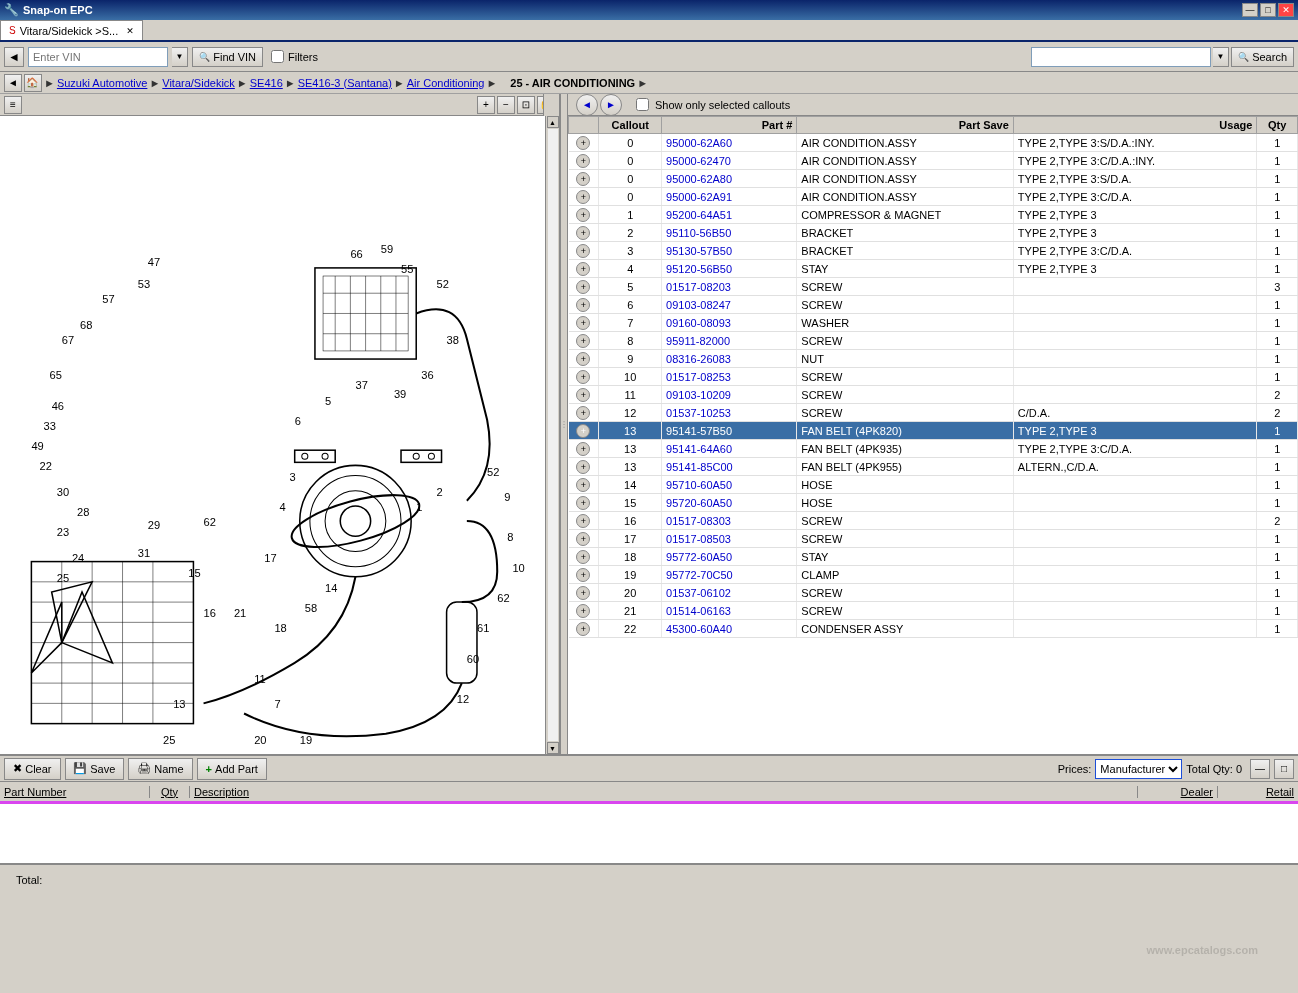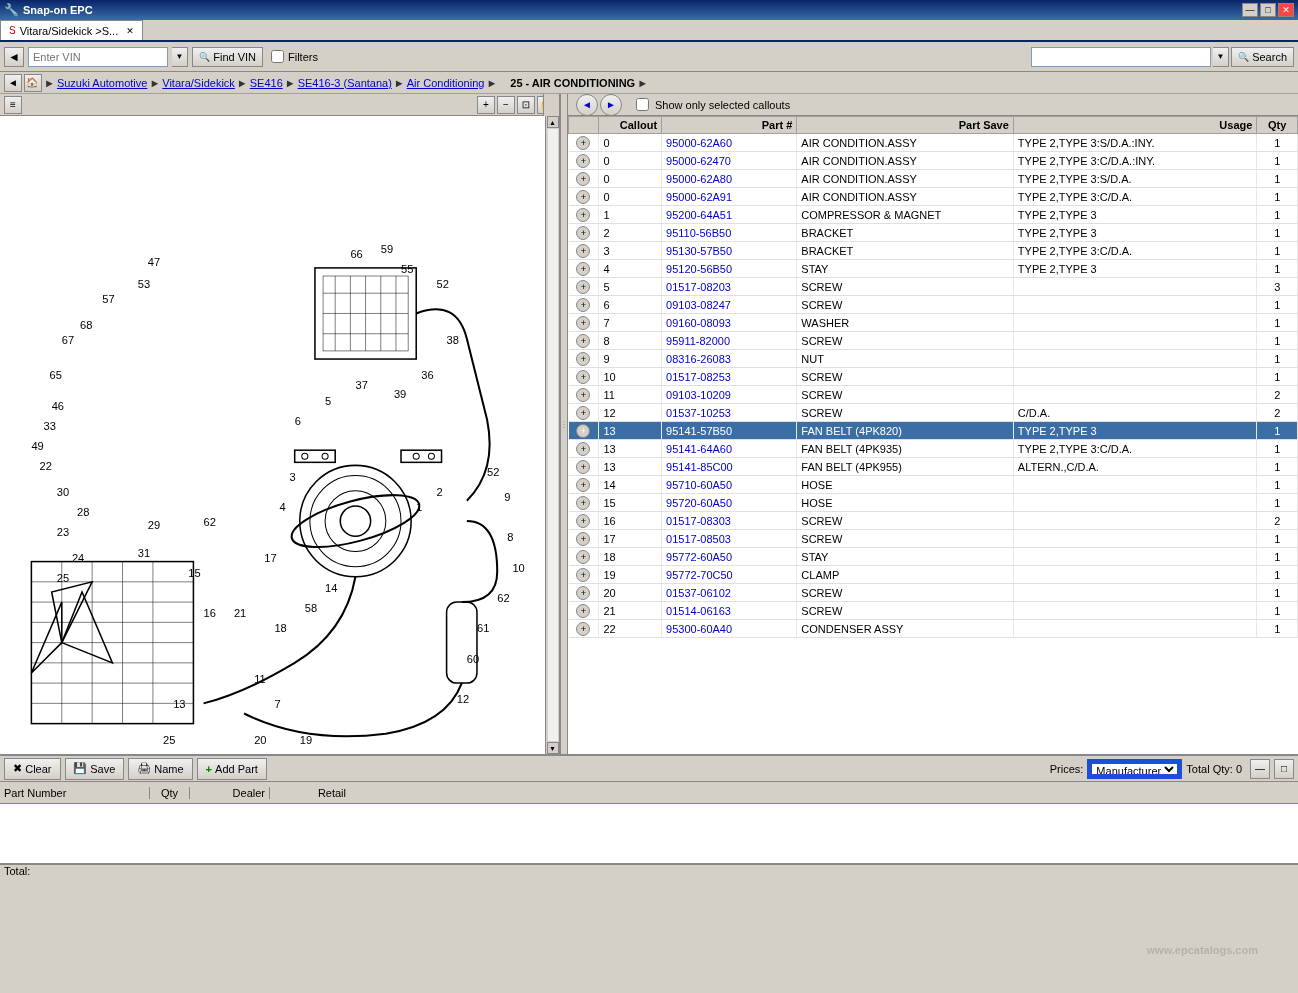--- a/index.html
+++ b/index.html
@@ -195,21 +195,21 @@
     .part-link { color: #0000cc; cursor: pointer; }
     .add-icon {
       width: 14px; height: 14px;
       border-radius: 50%;
       border: 1px solid #888;
       background: #d4d0c8;
       display: inline-flex; align-items: center; justify-content: center;
       font-size: 9px;
       cursor: pointer;
     }
-    .col-callout { width: 45px; }
+    .col-callout { width: 45px; text-align: center; }
     .col-part { width: 100px; }
     .col-name { width: 160px; }
     .col-usage { width: 180px; }
     .col-qty { width: 30px; text-align: center; }
     .col-btn { width: 20px; text-align: center; }
 
     
     #action-bar {
       height: 28px;
       background: #d4d0c8;
@@ -229,21 +229,21 @@
       display: flex; align-items: center; gap: 3px;
     }
     .prices-section {
       margin-left: auto;
       display: flex;
       align-items: center;
       gap: 4px;
     }
     .prices-select {
       height: 20px;
-      border: 5px solid #1d4ed8;
+      border: 1px solid #1d4ed8;
       background: white;
     }
     .win-btn {
       width: 20px; height: 20px;
       border: 1px solid #888;
       background: linear-gradient(to bottom, #f0f0f0, #d4d0c8);
       display: flex; align-items: center; justify-content: center;
       cursor: pointer;
       font-size: 10px;
     }
@@ -268,22 +268,22 @@
       background: white;
       border-bottom: 1px solid #888;
       overflow-y: auto;
     }
 
     
     #total-bar {
       height: 22px;
       background: #d4d0c8;
       display: flex;
-      align-items: flex-start;
-      padding: 0 4px;
+      align-items: flex-end;
+      padding: 0 16px;
       border-top: 1px solid #888;
     }
 
     
     #watermark {
       position: absolute;
       bottom: 30px;
       right: 40px;
       font-size: 36px;
       color: rgba(0,0,0,0.15);
@@ -793,21 +793,21 @@
     <td class="col-part"><a class="part-link">01514-06163</a></td>
     <td class="col-name">SCREW</td>
     <td class="col-usage"></td>
     <td class="col-qty">1</td>
   </tr>
             <tr>
     <td class="col-btn">
       <span class="add-icon">+</span>
     </td>
     <td class="col-callout">22</td>
-    <td class="col-part"><a class="part-link">95300-60A40</a></td>
+    <td class="col-part"><a class="part-link">45300-60A40</a></td>
     <td class="col-name">CONDENSER ASSY</td>
     <td class="col-usage"></td>
     <td class="col-qty">1</td>
   </tr>
           </tbody>
       </table>
     </div>
   </div>
 </div>
 
@@ -832,23 +832,24 @@
     <span>Prices:</span>
     <select class="prices-select">
       <option>Manufacturer</option>
     </select>
     <span style="margin-left:0;">Total Qty: 0</span>
     <div class="win-btn" style="margin-left:4px;">—</div>
     <div class="win-btn">□</div>
   </div>
 </div>
 
-<div id="parts-list-bar" style="display:flex;align-items:center;height:22px;background:#d4d0c8;border-bottom:1px solid #d946ef;">
+<div id="parts-list-bar" style="display:flex;align-items:center;height:22px;background:#d4d0c8;border-bottom:3px solid #d946ef;text-decoration:underline;">
   <span class="pl-col-partnum">Part Number</span>
   <span class="pl-col-qty">Qty</span>
+  <span class="pl-col-desc">Description</span>
   <span class="pl-col-dealer">Dealer</span>
   <span class="pl-col-retail">Retail</span>
 </div>
 
 <div id="parts-list">
   
 </div>
 
 <div id="total-bar">
   <span>Total:</span>

